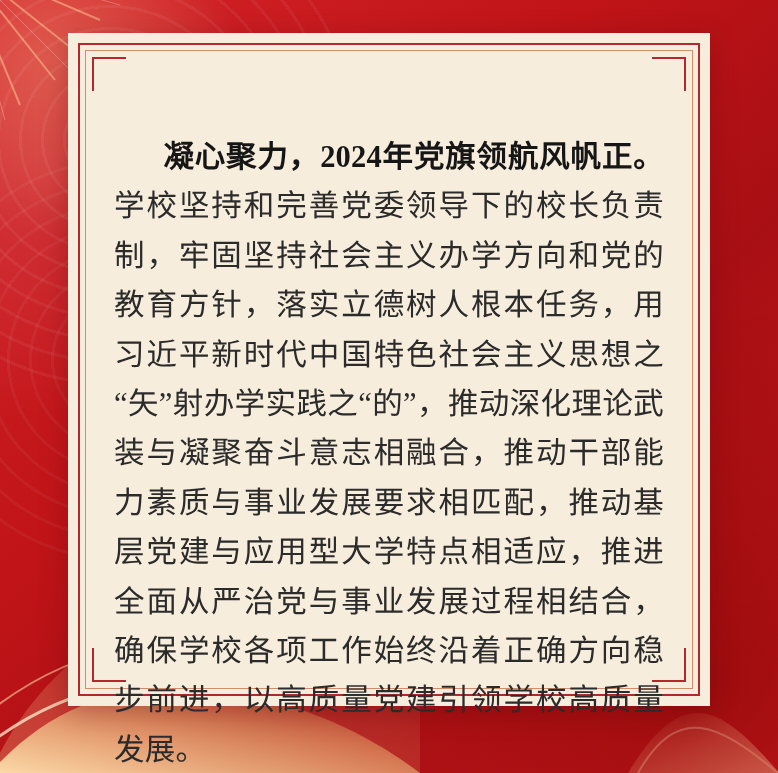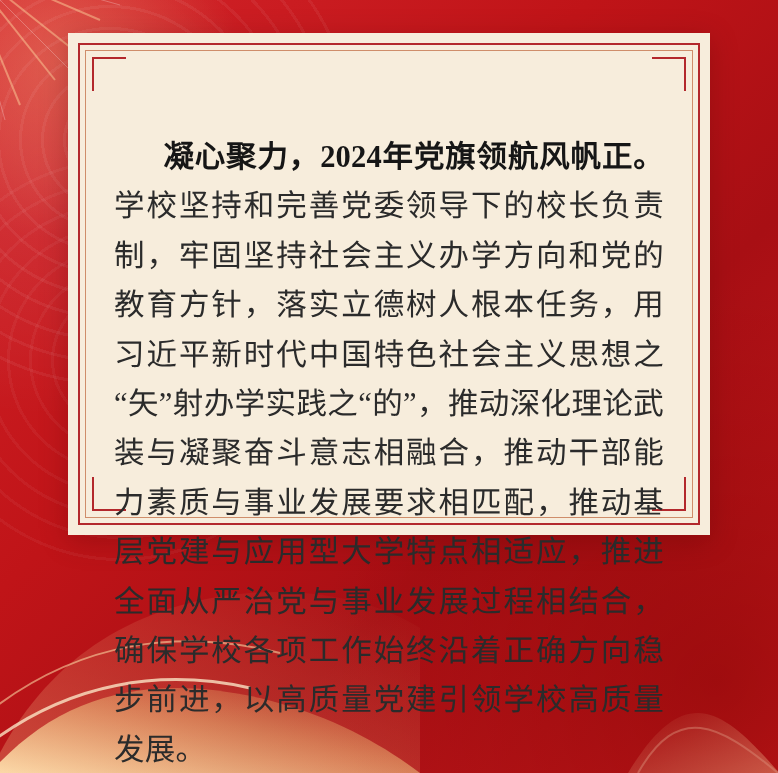--- a/index.html
+++ b/index.html
@@ -88,21 +88,21 @@
     background: radial-gradient(circle at 40% 40%, rgba(255,210,150,0.28), rgba(255,210,150,0) 70%);
     pointer-events: none;
   }
 
   
   .card {
     position: absolute;
     left: 68px;
     top: 33px;
     width: 642px;
-    height: 502px;
+    height: 673px;
     background: #f7eddc;
     box-sizing: border-box;
     box-shadow: 0 6px 26px rgba(80,0,0,0.28);
   }
   .card-border-outer {
     position: absolute;
     left: 10px;
     top: 10px;
     right: 10px;
     bottom: 10px;

